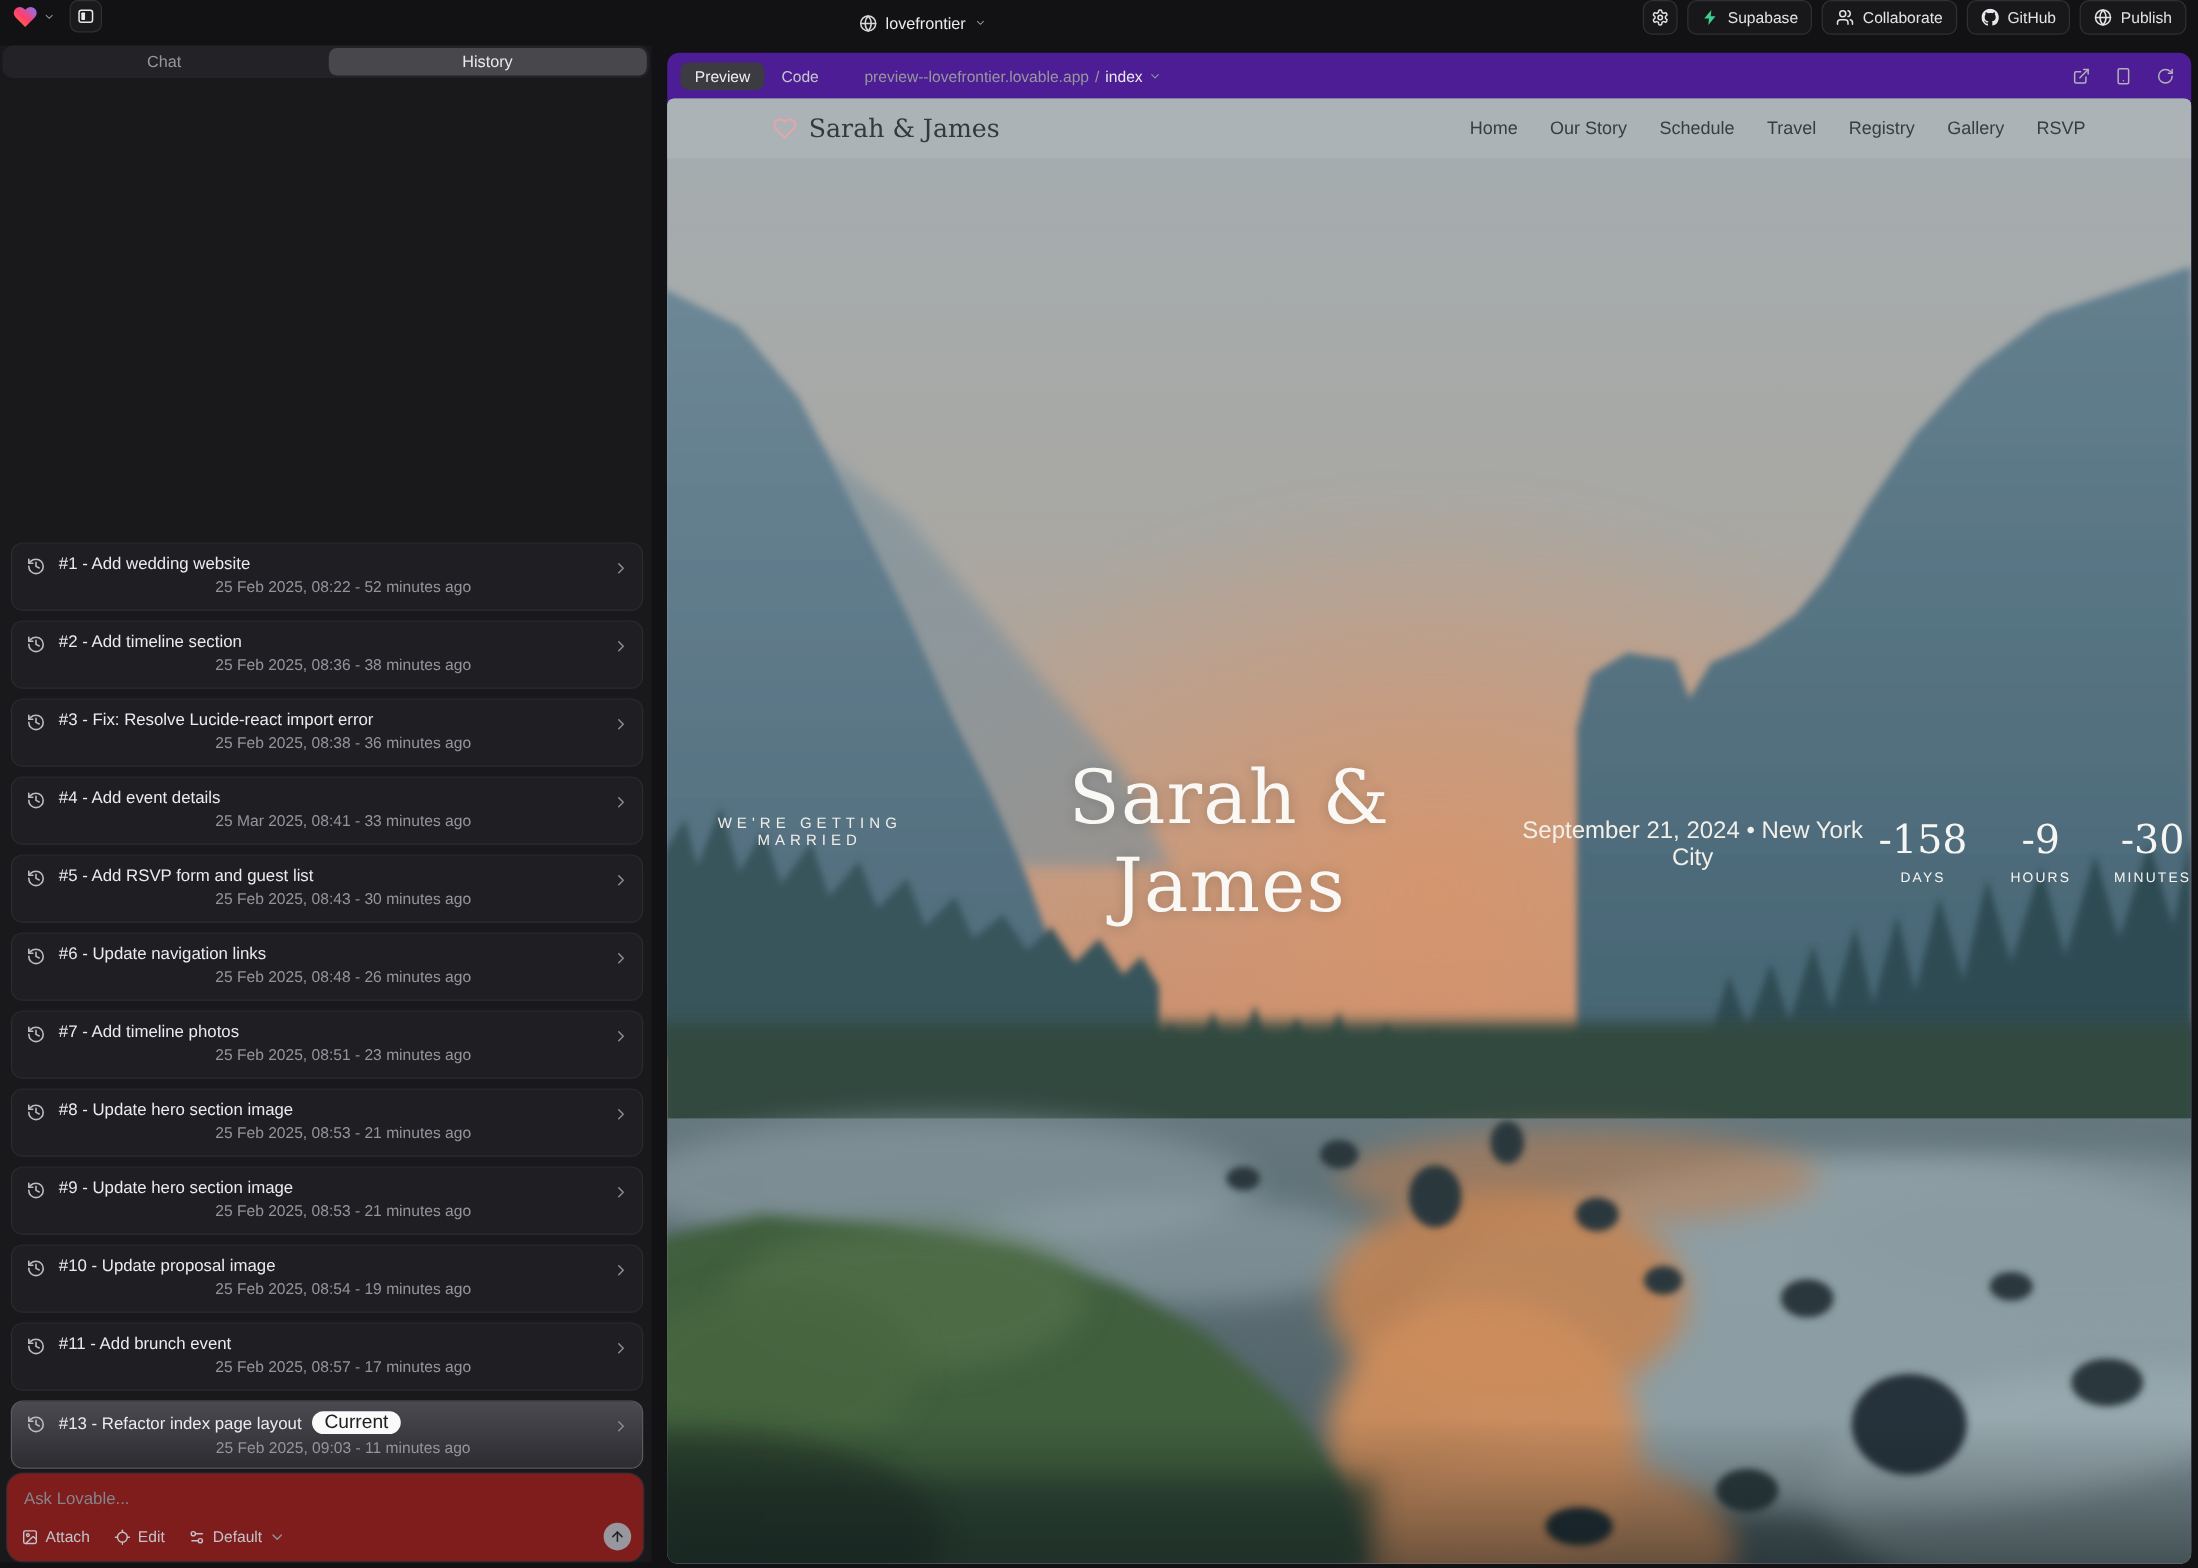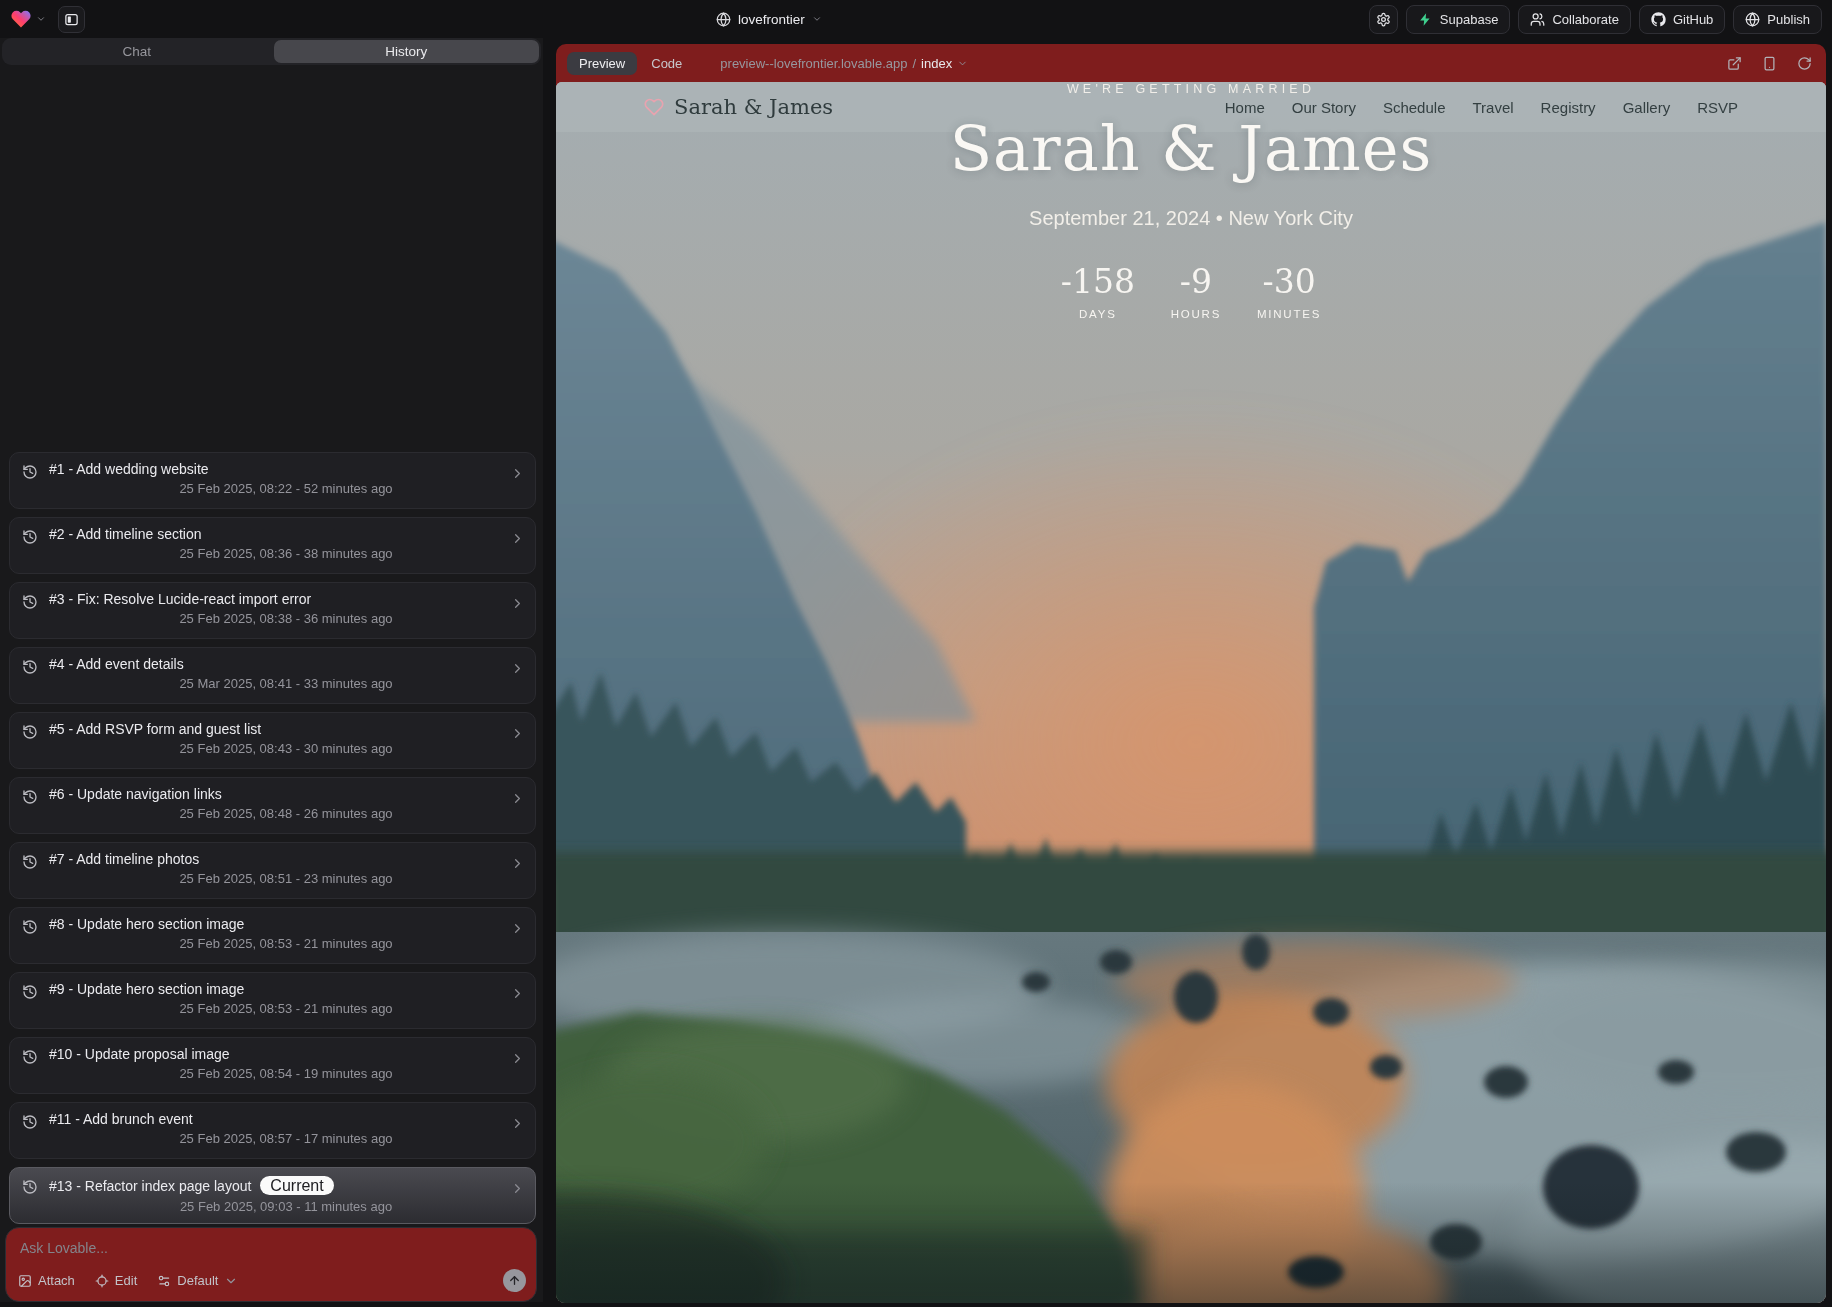--- a/index.html
+++ b/index.html
@@ -6,21 +6,21 @@
   html,body { width:1832px; height:1307px; overflow:hidden; }
   body {
     background:#121214;
     font-family:"Liberation Sans", sans-serif;
     color:#e6e6e9;
     position:relative;
   }
   svg.ic { stroke:currentColor; fill:none; stroke-width:2; stroke-linecap:round; stroke-linejoin:round; display:block; }
 
   
-  .topbar { position:absolute; left:0; top:0; right:0; height:38px; display:flex; align-items:center; padding:0 10px; }
+  .topbar { position:absolute; left:0; top:0; right:0; height:38px; display:flex; align-items:flex-start; padding:0 10px; }
   .logo-group { display:flex; align-items:center; gap:6px; }
   .logo-btn { display:flex; align-items:center; gap:4px; cursor:pointer; }
   .logo-heart { width:22px; height:22px; }
   .chev-sm { width:10px; height:10px; color:#92929a; }
   .panel-toggle { width:27px; height:27px; border:1px solid #303036; border-radius:7px; background:#1a1a1d;
     display:flex; align-items:center; justify-content:center; color:#e8e8ec; margin-left:6px; }
   .panel-toggle svg { width:15px; height:15px; }
   .project { position:absolute; left:716px; top:0; height:38px; display:flex; align-items:center; gap:7px; font-size:13.5px; color:#ececf0; }
   .project .globe { width:15px; height:15px; color:#d8d8dc; }
   .tb-actions { margin-left:auto; display:flex; align-items:center; gap:8px; }
@@ -53,41 +53,41 @@
   .composer textarea { position:absolute; left:0; top:0; right:0; height:34px; background:transparent; border:none; outline:none; resize:none;
     font-family:"Liberation Sans", sans-serif; font-size:14px; color:#e8e8ec; padding:12px 14px 0; }
   .composer textarea::placeholder { color:#84848b; }
   .composer-row { position:absolute; left:12px; right:10px; bottom:9px; display:flex; align-items:center; gap:20px; }
   .c-btn { display:flex; align-items:center; gap:6px; font-size:13px; color:#c2c2c8; cursor:pointer; }
   .c-btn svg { width:14px; height:14px; }
   .send-btn { margin-left:auto; width:23px; height:23px; border-radius:50%; background:#97979d; display:flex; align-items:center; justify-content:center; color:#232327; }
   .send-btn svg { width:13px; height:13px; stroke-width:2.4; }
 
   
-  .preview-panel { position:absolute; left:556px; top:44px; right:6px; bottom:4px; background:#7f1d1d; border-radius:10px; }
+  .preview-panel { position:absolute; left:556px; top:44px; right:6px; bottom:4px; background:#4c1d95; border-radius:10px; }
   .ptoolbar { height:38px; display:flex; align-items:center; padding:0 14px 0 11px; gap:14px; }
   .ptab { font-size:13px; color:#c7c7cc; padding:4px 12px; border-radius:7px; }
   .ptab.active { background:#3b3b41; color:#eeeef1; }
   .purl { display:flex; align-items:center; gap:5px; margin-left:12px; font-size:13px; color:#97979e; }
   .ppath { color:#e8e8eb; }
   .purl .chev-sm { width:11px; height:11px; }
   .picons { margin-left:auto; display:flex; align-items:center; gap:20px; color:#b2b2b8; }
   .picons svg { width:15px; height:15px; }
 
   .viewport { position:absolute; left:0; right:0; top:38px; bottom:0; border-radius:6px 6px 9px 9px; overflow:hidden; background:#8ea0a8; }
   .landscape { position:absolute; inset:0; width:100%; height:100%; }
 
   .site-header { position:absolute; left:0; right:0; top:0; height:50px; background:rgba(171,180,182,0.93);
     display:flex; align-items:center; justify-content:space-between; padding:0 88px; }
   .brand { display:flex; align-items:center; gap:10px; font-family:"DejaVu Serif","Liberation Serif",serif; font-size:21px; color:#2f3b3d; }
   .brand-heart { width:20px; height:20px; color:#e8a3af; stroke-width:2; }
   .site-nav { display:flex; gap:27px; }
   .nav-link { font-size:15px; color:#333f41; cursor:pointer; }
 
-  .hero { position:absolute; inset:0; display:flex; flex-direction:column; align-items:center; justify-content:flex-start; text-align:center; color:#f7f5f1; }
+  .hero { position:absolute; inset:0; display:flex; flex-direction:row; align-items:center; justify-content:space-between; text-align:center; color:#f7f5f1; }
   .eyebrow { font-size:12.5px; letter-spacing:4.2px; font-weight:500; color:#f1eee9; }
   .hero-title { font-family:"DejaVu Serif","Liberation Serif",serif; font-weight:400; font-size:62px; letter-spacing:1px; margin-top:16px; color:#faf8f4;
     text-shadow:0 1px 10px rgba(40,50,55,0.25); }
   .hero-sub { font-size:20px; margin-top:22px; color:#f2efe9; }
   .countdown { display:flex; gap:30px; margin-top:32px; }
   .cd-col { display:flex; flex-direction:column; align-items:center; min-width:62px; }
   .cd-val { font-family:"DejaVu Serif","Liberation Serif",serif; font-size:33px; }
   .cd-label { font-size:11.5px; letter-spacing:1.8px; margin-top:7px; }
 </style>
 </head>

